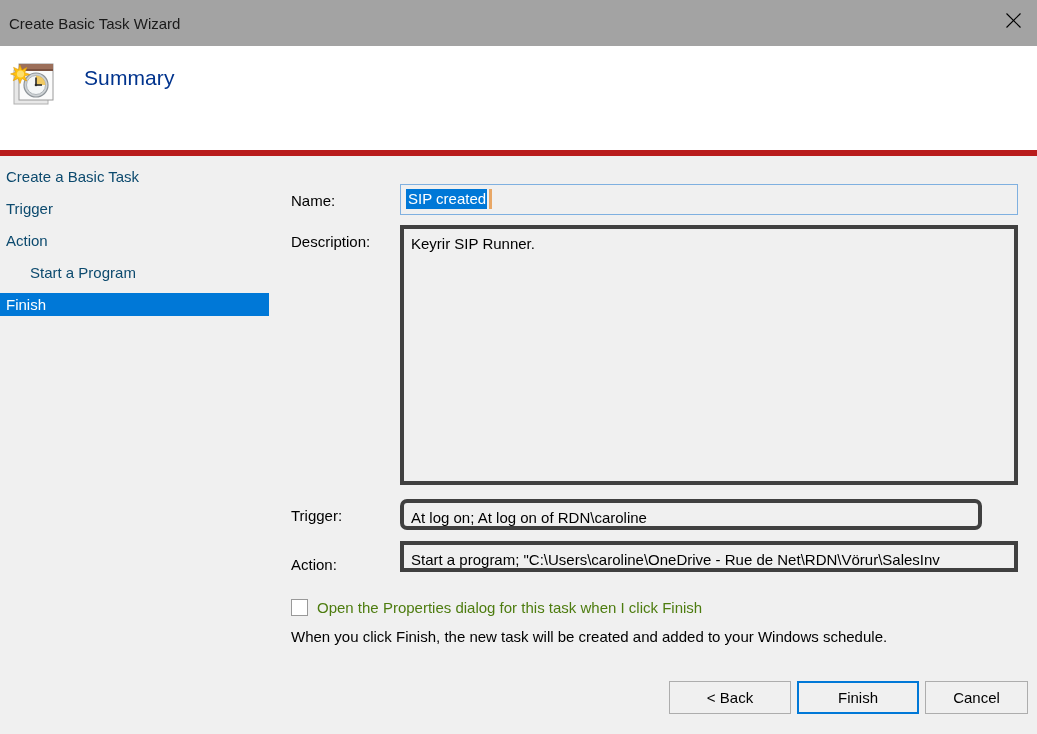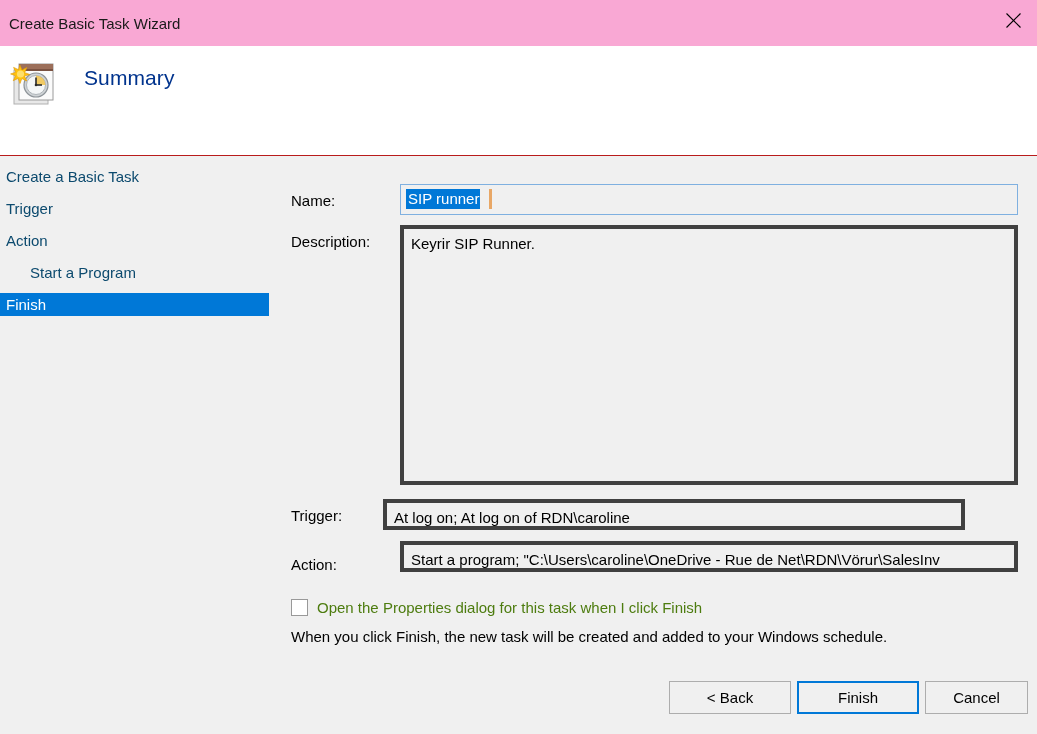--- a/index.html
+++ b/index.html
@@ -16,21 +16,21 @@
     position: relative;
     -webkit-font-smoothing: antialiased;
   }
 
   
   .titlebar {
     position: absolute;
     left: 0; top: 0;
     width: 1037px;
     height: 46px;
-    background: #f9a8d4;
+    background: #a3a3a3;
   }
   .titlebar-text {
     position: absolute;
     left: 9px;
     top: 15px;
     font-size: 15px;
     color: #1a1a1a;
     line-height: 18px;
     white-space: nowrap;
   }
@@ -47,21 +47,21 @@
     top: 13px;
   }
 
   
   .header-banner {
     position: absolute;
     left: 0; top: 46px;
     width: 1037px;
     height: 110px;
     background: #ffffff;
-    border-bottom: 1px solid #b91c1c;
+    border-bottom: 6px solid #b91c1c;
     box-sizing: border-box;
   }
   .wizard-icon {
     position: absolute;
     left: 8px;
     top: 12px;
     width: 52px;
     height: 52px;
   }
   .header-title {
@@ -172,24 +172,25 @@
   
   #desc-field {
     left: 109px;
     top: 69px;
     width: 618px;
     height: 260px;
   }
 
   
   #trigger-field {
-    left: 92px;
+    left: 109px;
     top: 343px;
     width: 582px;
     height: 31px;
+    border-radius: 7px;
   }
 
   
   #action-field {
     left: 109px;
     top: 385px;
     width: 618px;
     height: 31px;
   }
 
@@ -319,21 +320,21 @@
     <div class="nav-gap"></div>
     <div class="nav-item selected">
       <span>Finish</span>
     </div>
   </div>
 
   <div class="form-area">
 
     <div class="field-label" style="left:0px; top:36px;">Name:</div>
     <div class="field-box" id="name-field">
-      <span class="sel">SIP runner</span>
+      <span class="sel">SIP created</span>
       <span class="caret"></span>
     </div>
 
     <div class="field-label" style="left:0px; top:77px;">Description:</div>
     <div class="field-box" id="desc-field">
       <span class="inner-text">Keyrir SIP Runner.</span>
     </div>
 
     <div class="field-label" style="left:0px; top:351px;">Trigger:</div>
     <div class="field-box" id="trigger-field">

